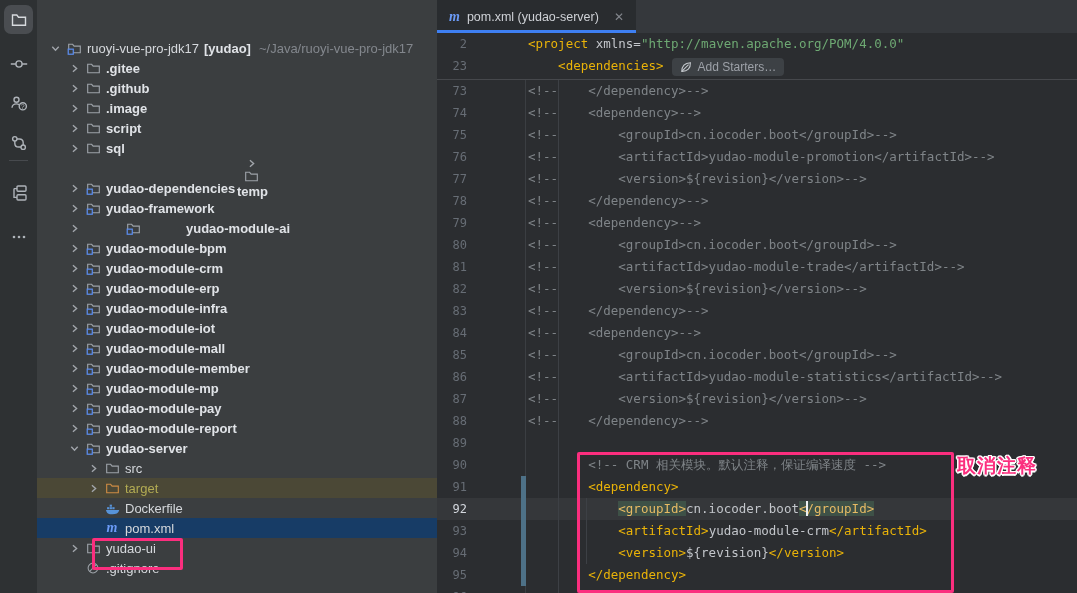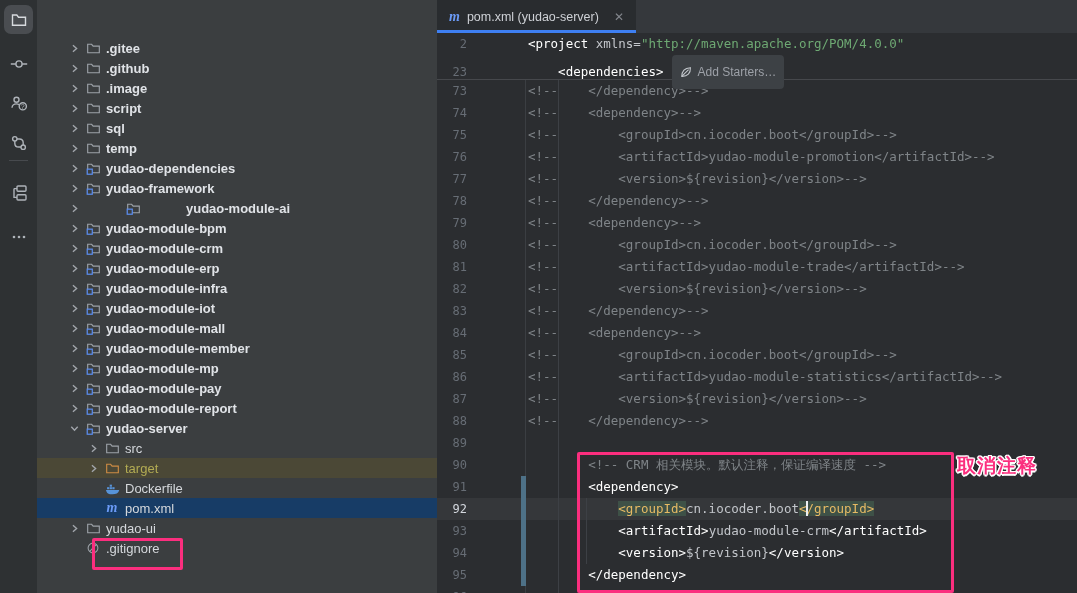--- a/index.html
+++ b/index.html
@@ -38,28 +38,28 @@
   .hl-row{position:absolute;left:0;right:0;top:498px;height:22px;background:rgba(255,255,255,0.05);z-index:0;}
   .vcs-bar{position:absolute;left:84px;top:476px;width:5px;height:110px;background:#4e7187;z-index:4;}
   .sticky{position:absolute;top:33px;left:0;right:0;height:46px;border-bottom:1px solid #46484c;background:#2b2d30;z-index:3;}
   .codearea{position:absolute;top:80px;left:0;right:0;bottom:0;z-index:2;overflow:hidden;}
   .crow{height:22px;white-space:pre;font-family:"DejaVu Sans Mono",monospace;font-size:12.5px;line-height:22px;}
   .ln{display:inline-block;width:30px;text-align:right;color:#676d75;font-size:12px;}
   .ln.cur{color:#d4d8de;}
   .ct{padding-left:61px;}
   .sp{color:#c3c6cb;}
   .cmt{color:#7f8488;}
-  .tag{color:#ffffff;}
+  .tag{color:#eab308;}
   .txt{color:#c3c6cb;}
   .attr{color:#c3c6cb;}
   .str{color:#6ea973;}
   .taghl{color:#e6ba64;background:#3e5147;}
   .caret{display:inline-block;width:0;height:22px;vertical-align:top;position:relative;}
   .caret::after{content:"";position:absolute;left:-0.5px;top:3px;width:1.6px;height:15px;background:#edeff2;}
-  .inlay{display:inline-flex;align-items:center;gap:5px;background:#3d4145;border-radius:4px;padding:0 8px;height:34px;margin-left:9px;color:#9da1a8;font-family:"Liberation Sans",sans-serif;font-size:12px;vertical-align:middle;}
+  .inlay{display:inline-flex;align-items:center;gap:5px;background:#3d4145;border-radius:4px;padding:0 8px;height:18px;margin-left:9px;color:#9da1a8;font-family:"Liberation Sans",sans-serif;font-size:12px;vertical-align:middle;}
   
   .ann-box{position:absolute;border:3px solid #fb2e7e;border-radius:2px;z-index:10;pointer-events:none;}
   .ann-tree{left:92px;top:538px;width:85px;height:26px;}
   .ann-editor{left:577px;top:452px;width:371px;height:135px;}
   .ann-label{position:absolute;left:957px;top:453px;z-index:10;font-size:19px;font-weight:700;letter-spacing:1px;color:#fb2e7e;
     text-shadow:-1px -1px 0 #fff,1px -1px 0 #fff,-1px 1px 0 #fff,1px 1px 0 #fff,-1.5px 0 0 #fff,1.5px 0 0 #fff,0 -1.5px 0 #fff,0 1.5px 0 #fff;font-family:Liberation Mono, monospace;}
 </style>
 </head>
 <body>
 
@@ -106,20 +106,36 @@
             <circle cx="9" cy="9" r="1.3"></circle>
             <circle cx="14" cy="9" r="1.3"></circle>
           </g>
         </svg>
       </div>
       <div class="ab-sep" style="top: 160px;"></div>
     </div>
 
   <div class="panel">
     <div class="tree" id="tree">
+        <div class="trow" style="padding-left: 9px;">
+          <span class="chev">
+            <svg width="11" height="11" viewBox="0 0 12 12">
+              <path d="M2.5 4.2L6 7.8l3.5-3.6" fill="none" stroke="#a2a6ac" stroke-width="1.5"></path>
+            </svg>
+          </span>
+          <span class="ico">
+            <svg width="15" height="15" viewBox="0 0 16 16">
+              <path d="M1.8 3.5h4.2l1.6 2h6.6v7H1.8z" fill="none" stroke="#9da2a8" stroke-width="1.2"></path>
+              <rect x="1.3" y="8.7" width="5.4" height="5.4" fill="#3b3e40" stroke="#5b8def" stroke-width="1.3"></rect>
+            </svg>
+          </span>
+          <span class="lbl">ruoyi-vue-pro-jdk17</span>
+          <span class="t-tag">[yudao]</span>
+          <span class="t-path">~/Java/ruoyi-vue-pro-jdk17</span>
+        </div>
         <div class="trow bold" style="padding-left: 28px;">
           <span class="chev">
             <svg width="11" height="11" viewBox="0 0 12 12">
               <path d="M4.3 2.5L8.3 6l-4 3.5" fill="none" stroke="#a2a6ac" stroke-width="1.5"></path>
             </svg>
           </span>
           <span class="ico">
             <svg width="15" height="15" viewBox="0 0 16 16">
               <path d="M1.8 3.5h4.2l1.6 2h6.6v7H1.8z" fill="none" stroke="#9da2a8" stroke-width="1.2"></path>
             </svg>
@@ -171,21 +187,21 @@
               <path d="M4.3 2.5L8.3 6l-4 3.5" fill="none" stroke="#a2a6ac" stroke-width="1.5"></path>
             </svg>
           </span>
           <span class="ico">
             <svg width="15" height="15" viewBox="0 0 16 16">
               <path d="M1.8 3.5h4.2l1.6 2h6.6v7H1.8z" fill="none" stroke="#9da2a8" stroke-width="1.2"></path>
             </svg>
           </span>
           <span class="lbl">sql</span>
         </div>
-        <div class="trow bold" style="padding-left: 28px;">
+        <div class="trow bold" style="padding-left: 28px; flex-direction: column;">
           <span class="chev">
             <svg width="11" height="11" viewBox="0 0 12 12">
               <path d="M4.3 2.5L8.3 6l-4 3.5" fill="none" stroke="#a2a6ac" stroke-width="1.5"></path>
             </svg>
           </span>
           <span class="ico">
             <svg width="15" height="15" viewBox="0 0 16 16">
               <path d="M1.8 3.5h4.2l1.6 2h6.6v7H1.8z" fill="none" stroke="#9da2a8" stroke-width="1.2"></path>
             </svg>
           </span>

